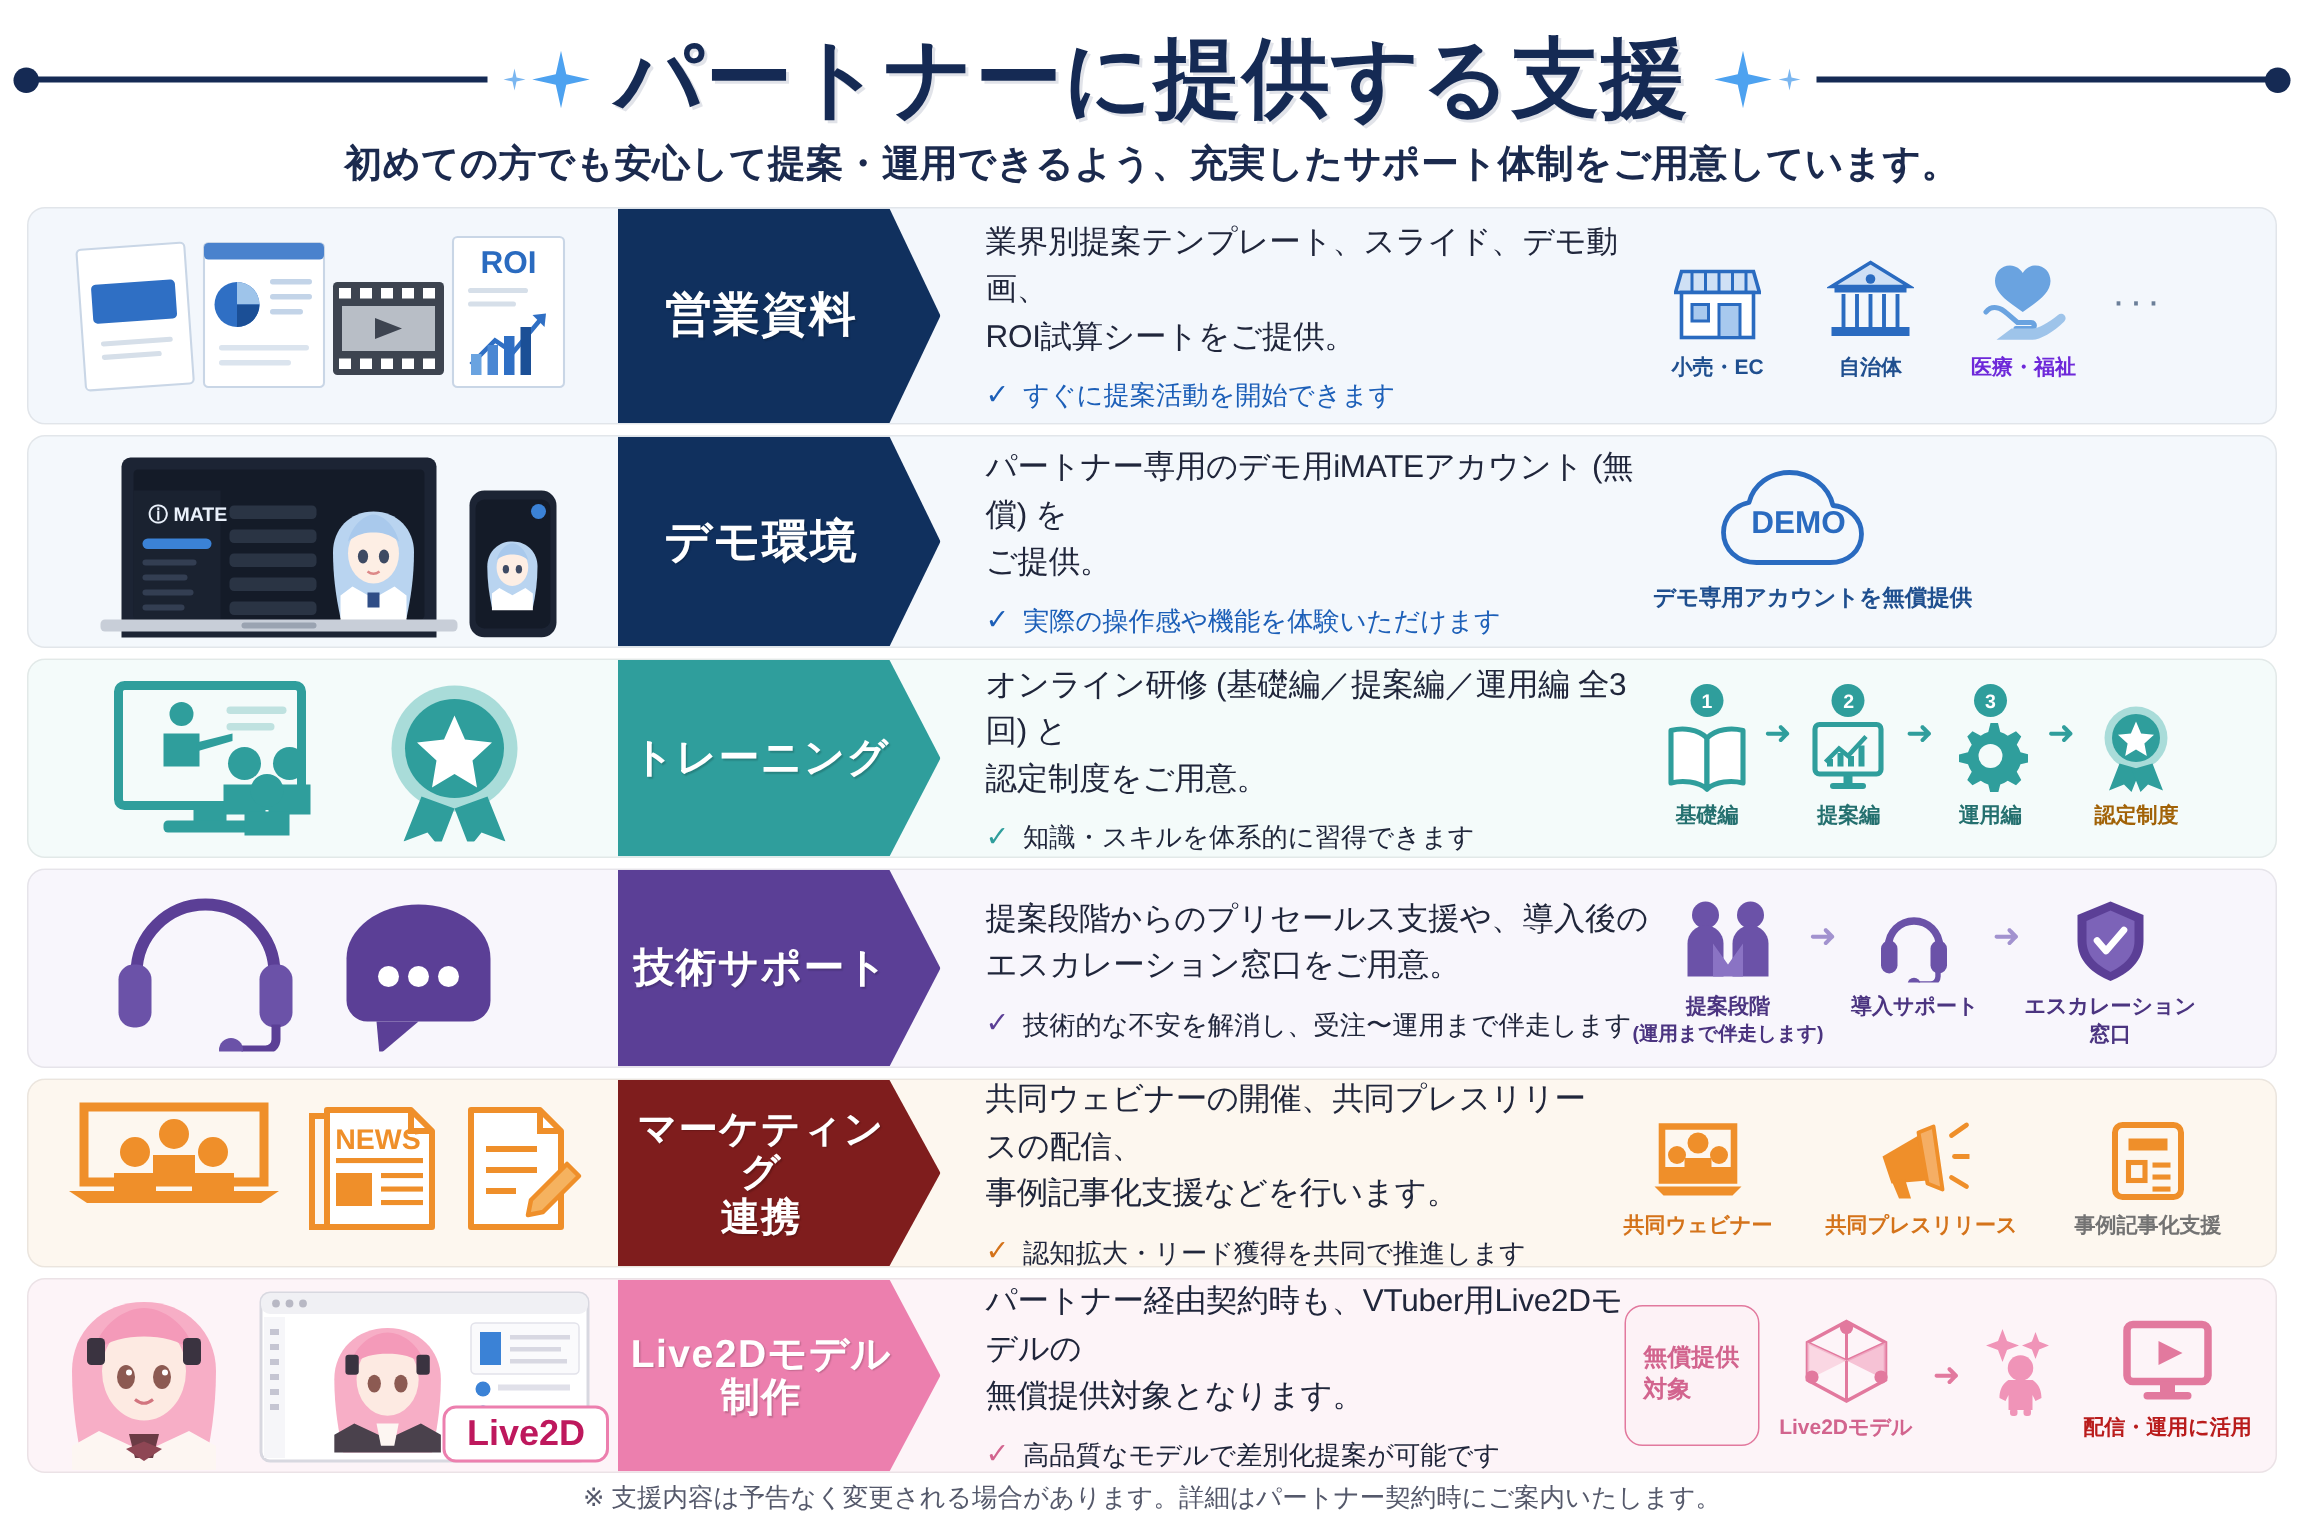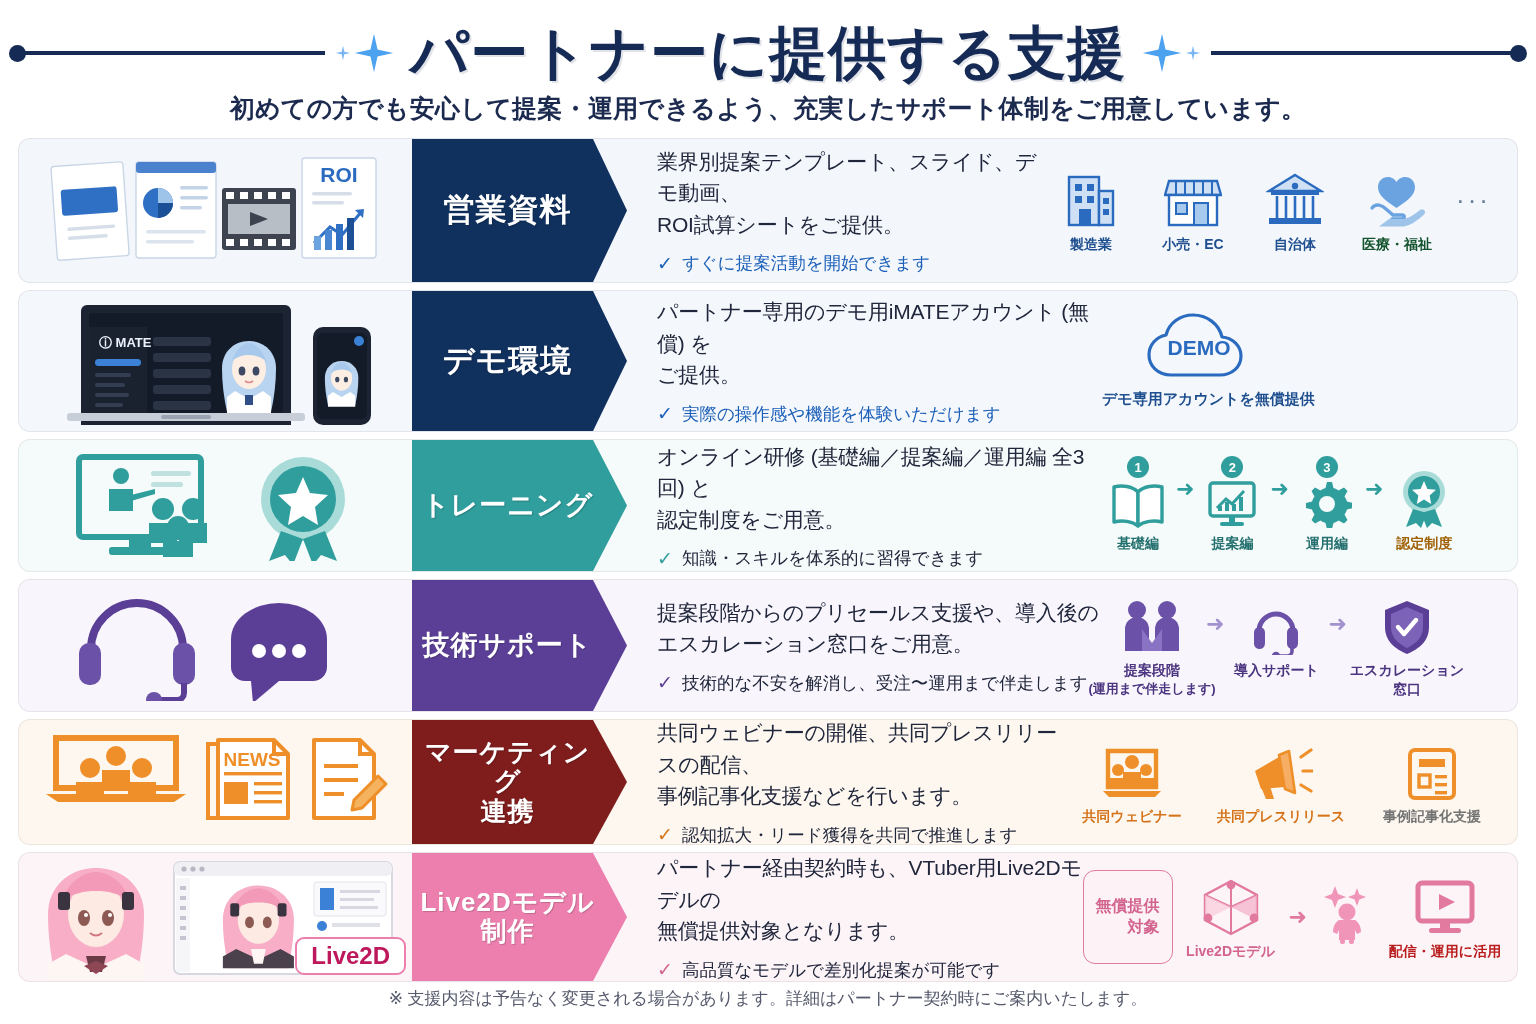--- a/index.html
+++ b/index.html
@@ -93,21 +93,21 @@
     position:absolute; top:-2px; left:50%; transform:translateX(-50%);
     width:22px; height:22px; border-radius:50%;
     display:flex; align-items:center; justify-content:center;
     font-size:13px; font-weight:800; color:#fff;
   }
   .icon-wrap { position:relative; display:flex; align-items:flex-end; justify-content:center; height:62px; }
   .icon-wrap.numbered { padding-top:22px; height:70px; }
 
   .pill {
     border:1.6px solid #e2799e; border-radius:12px; color:#d2648e;
-    font-size:16px; font-weight:700; line-height:1.3; text-align:right;
+    font-size:16px; font-weight:700; line-height:1.3; text-align:left;
     padding:25px 12px; background:#fdf2f6;
   }
 </style>
 </head>
 <body>
 
 <div class="header">
   <div class="title-row">
 
     <div class="rule left">
@@ -205,38 +205,20 @@
       <div class="body-text">
         <div class="desc">業界別提案テンプレート、スライド、デモ動画、</div>
         <div class="desc">ROI試算シートをご提供。</div>
         <div class="check" style="color:#1c5fb8">
           <span class="ck">✓</span>
           <span>すぐに提案活動を開始できます</span>
         </div>
       </div>
 
       <div class="icons">
-        <div class="icon-item">
-          <div class="icon-wrap">
-            <svg width="56" height="58" viewBox="0 0 56 58">
-              <rect x="6" y="6" width="30" height="48" fill="#cfe0f5" stroke="#2a6bc0" stroke-width="2.4"></rect>
-              <rect x="36" y="20" width="14" height="34" fill="#cfe0f5" stroke="#2a6bc0" stroke-width="2.4"></rect>
-              <g fill="#2a6bc0">
-                <rect x="12" y="13" width="7" height="7"></rect>
-                  <rect x="24" y="13" width="7" height="7"></rect>
-                <rect x="12" y="25" width="7" height="7"></rect>
-                  <rect x="24" y="25" width="7" height="7"></rect>
-                <rect x="40" y="27" width="6" height="6"></rect>
-                  <rect x="40" y="38" width="6" height="6"></rect>
-              </g>
-              <rect x="16" y="38" width="12" height="16" fill="#2a6bc0"></rect>
-            </svg>
-          </div>
-          <div class="cap" style="color:#1f4f8f">製造業</div>
-        </div>
 
         <div class="icon-item">
           <div class="icon-wrap">
             <svg width="58" height="58" viewBox="0 0 58 58">
               <path d="M5 10 H53 L57 24 H1 Z" fill="#cfe0f5" stroke="#2a6bc0" stroke-width="2.4"></path>
               <path d="M12 10 V24 M21 10 V24 M30 10 V24 M39 10 V24 M48 10 V24" stroke="#2a6bc0" stroke-width="2"></path>
               <rect x="5" y="24" width="48" height="30" fill="#fff" stroke="#2a6bc0" stroke-width="2.4"></rect>
               <rect x="12" y="32" width="11" height="11" fill="#a8c9ee" stroke="#2a6bc0" stroke-width="2"></rect>
               <rect x="30" y="32" width="14" height="22" fill="#a8c9ee" stroke="#2a6bc0" stroke-width="2"></rect>
             </svg>
@@ -260,21 +242,21 @@
         </div>
 
         <div class="icon-item">
           <div class="icon-wrap">
             <svg width="60" height="58" viewBox="0 0 60 58">
               <path d="M38 6 c-4 0-7 2.5-8.5 5 C28 8.5 25 6 21 6 c-6 0-10 4.6-10 10.4 C11 25 21 31 29.5 37 C38 31 48 25 48 16.4 C48 10.6 44 6 38 6 Z" fill="#6aa3e0"></path>
               <path d="M5 37 c4-5 10-3 14 1 l7 6 h9 c3 0 3 4 0 4 h-10" fill="none" stroke="#6aa3e0" stroke-width="3.4" stroke-linecap="round"></path>
               <path d="M22 48 h14 c4 0 11-4 17-9 c3-2.5 7 1.5 4 4.5 c-7 7-16 12-21 12 H12" fill="#9ec4ea"></path>
             </svg>
           </div>
-          <div class="cap" style="color:#14532d">医療・福祉</div>
+          <div class="cap" style="color:#6d28d9">医療・福祉</div>
         </div>
 
         <div class="ellipsis" style="color:#6b7f99">···</div>
       </div>
     </div>
   </div>
 
   <div class="card r2" style="background:#f4f8fc">
     <div class="visual">
       <svg width="370" height="128" viewBox="0 0 370 128">

